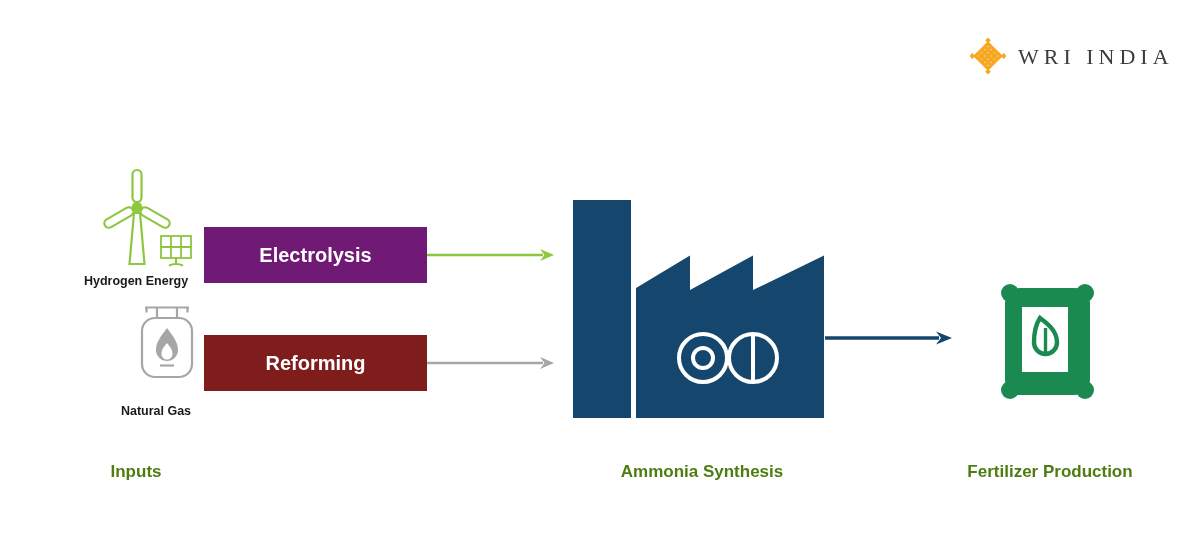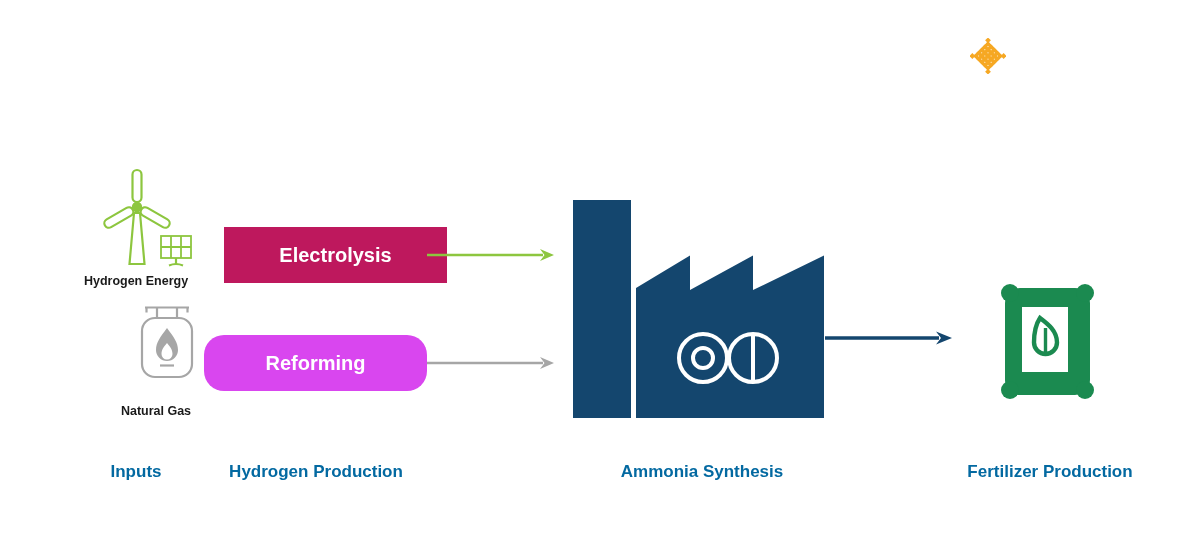--- a/index.html
+++ b/index.html
@@ -11,29 +11,29 @@
   .brand-text{
     position:absolute;left:1018px;top:44px;
     font-family:"Liberation Serif", serif;
     font-size:22px;letter-spacing:5px;color:#3c3c3c;white-space:nowrap;
   }
   .proc-box{
     position:absolute;width:223px;height:56px;
     display:flex;align-items:center;justify-content:center;
     color:#ffffff;font-size:20px;font-weight:bold;
   }
-  .box-green{background:#be185d;margin-left:20px;}
-  .box-gray{background:#d946ef;border-radius:20px;}
+  .box-green{background:#701a75;}
+  .box-gray{background:#7f1d1d;}
   .icon-label{
     position:absolute;width:160px;text-align:center;
     font-size:12.5px;font-weight:bold;color:#1a1a1a;white-space:nowrap;
   }
   .stage-label{
     position:absolute;top:462px;width:240px;text-align:center;
-    font-size:17px;font-weight:bold;color:#0369a1;white-space:nowrap;
+    font-size:17px;font-weight:bold;color:#4d7c0f;white-space:nowrap;
   }
 </style>
 </head>
 <body>
 
 <div class="canvas">
 
   <svg class="abs" style="left:970px;top:38px;" width="36" height="36" viewBox="0 0 46 46">
     <defs>
       <clipPath id="diamondClip">
@@ -52,20 +52,21 @@
       <path d="M-12,50 L62,-24"></path>
         <path d="M-12,42 L62,-32"></path>
     </g>
     <g fill="#F6A823">
       <rect x="-2.6" y="-2.6" width="5.2" height="5.2" transform="translate(23,3) rotate(45)"></rect>
       <rect x="-2.6" y="-2.6" width="5.2" height="5.2" transform="translate(43,23) rotate(45)"></rect>
       <rect x="-2.6" y="-2.6" width="5.2" height="5.2" transform="translate(23,43) rotate(45)"></rect>
       <rect x="-2.6" y="-2.6" width="5.2" height="5.2" transform="translate(3,23) rotate(45)"></rect>
     </g>
   </svg>
+  <span class="brand-text">WRI INDIA</span>
 
   <svg class="abs" style="left:84px;top:166px;" width="112" height="104" viewBox="0 0 112 104">
     <g stroke="#8DC63F" stroke-width="2.2" fill="#ffffff">
       <rect x="48.5" y="4" width="9" height="32" rx="4.5"></rect>
       <rect x="48.5" y="4" width="9" height="32" rx="4.5" transform="rotate(120 53 41)"></rect>
       <rect x="48.5" y="4" width="9" height="32" rx="4.5" transform="rotate(240 53 41)"></rect>
       <path d="M50,47 L56,47 L60.5,98 L45.5,98 Z"></path>
     </g>
     <circle cx="53" cy="41" r="5.2" fill="#8DC63F"></circle>
     <g stroke="#8DC63F" stroke-width="1.8" fill="#ffffff">
@@ -133,17 +134,16 @@
         <circle cx="90" cy="114" r="9"></circle>
     </g>
     <rect x="27" y="31" width="46" height="65" fill="#ffffff"></rect>
     <g>
       <path d="M45,42 C53,48 62,55 62,66.5 A11.5,11.5 0 1 1 39,66.5 C39,56 41,48 45,42 Z" fill="none" stroke="#1B8A50" stroke-width="4.4"></path>
       <path d="M50.5,52 L50.5,76" stroke="#1B8A50" stroke-width="3.4"></path>
     </g>
   </svg>
 
   <div class="stage-label" style="left:16px;">Inputs</div>
-  <div class="stage-label" style="left:196px;">Hydrogen Production</div>
   <div class="stage-label" style="left:930px;">Fertilizer Production</div>
   <div class="stage-label" style="left:582px;">Ammonia Synthesis</div>
 
 </div>
 
 </body></html>

